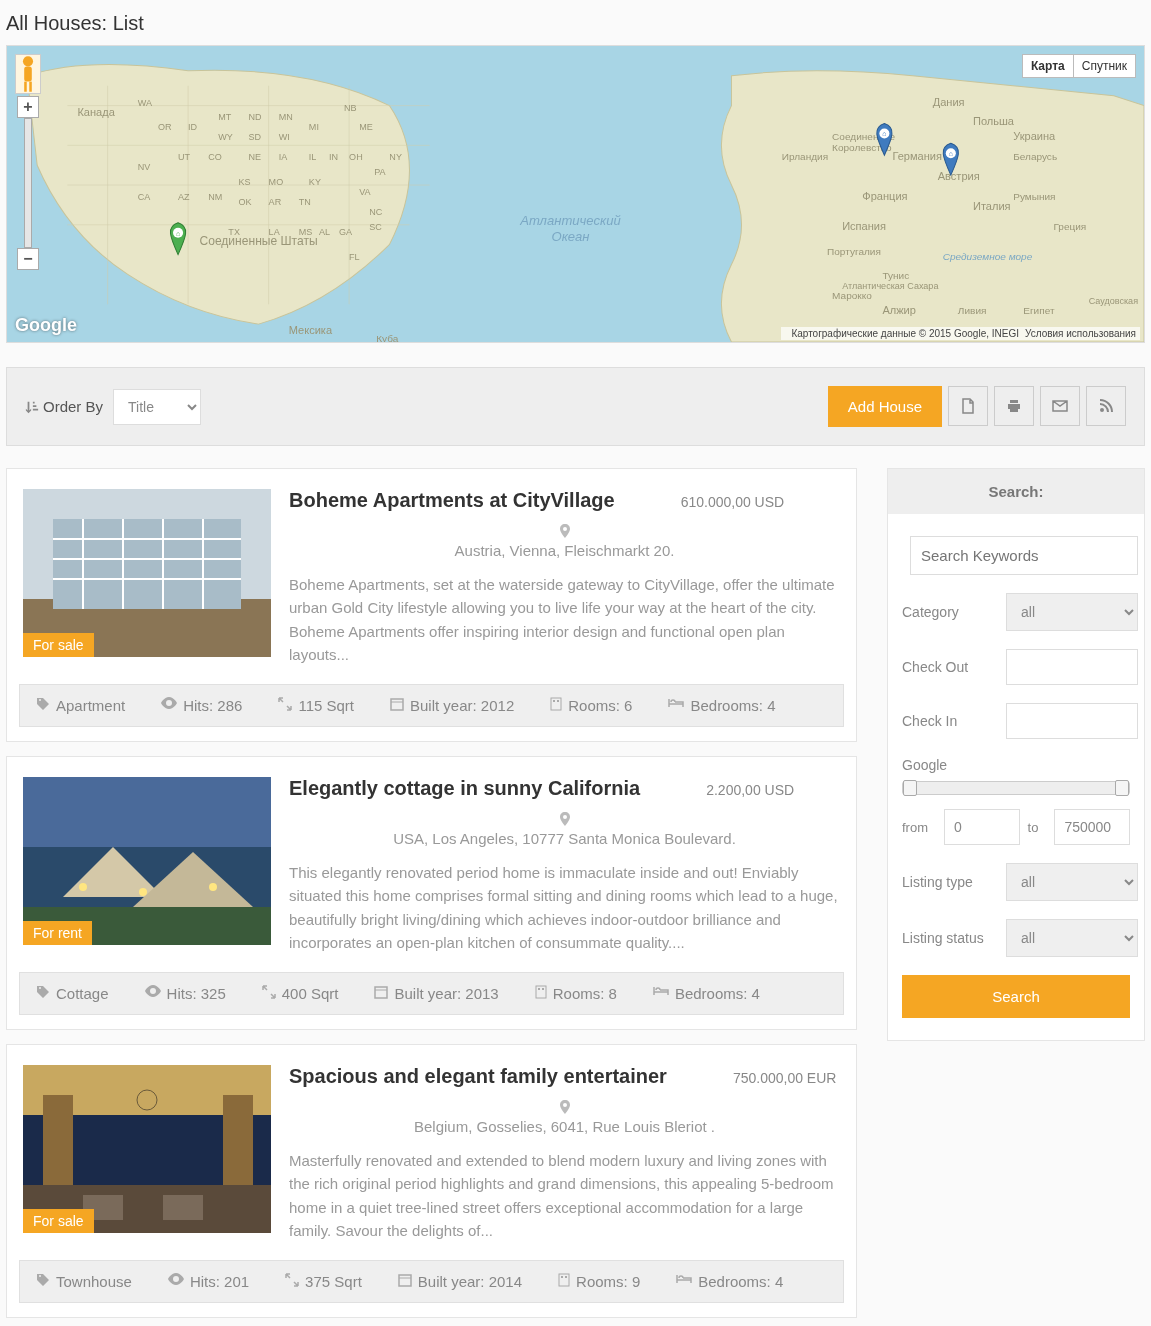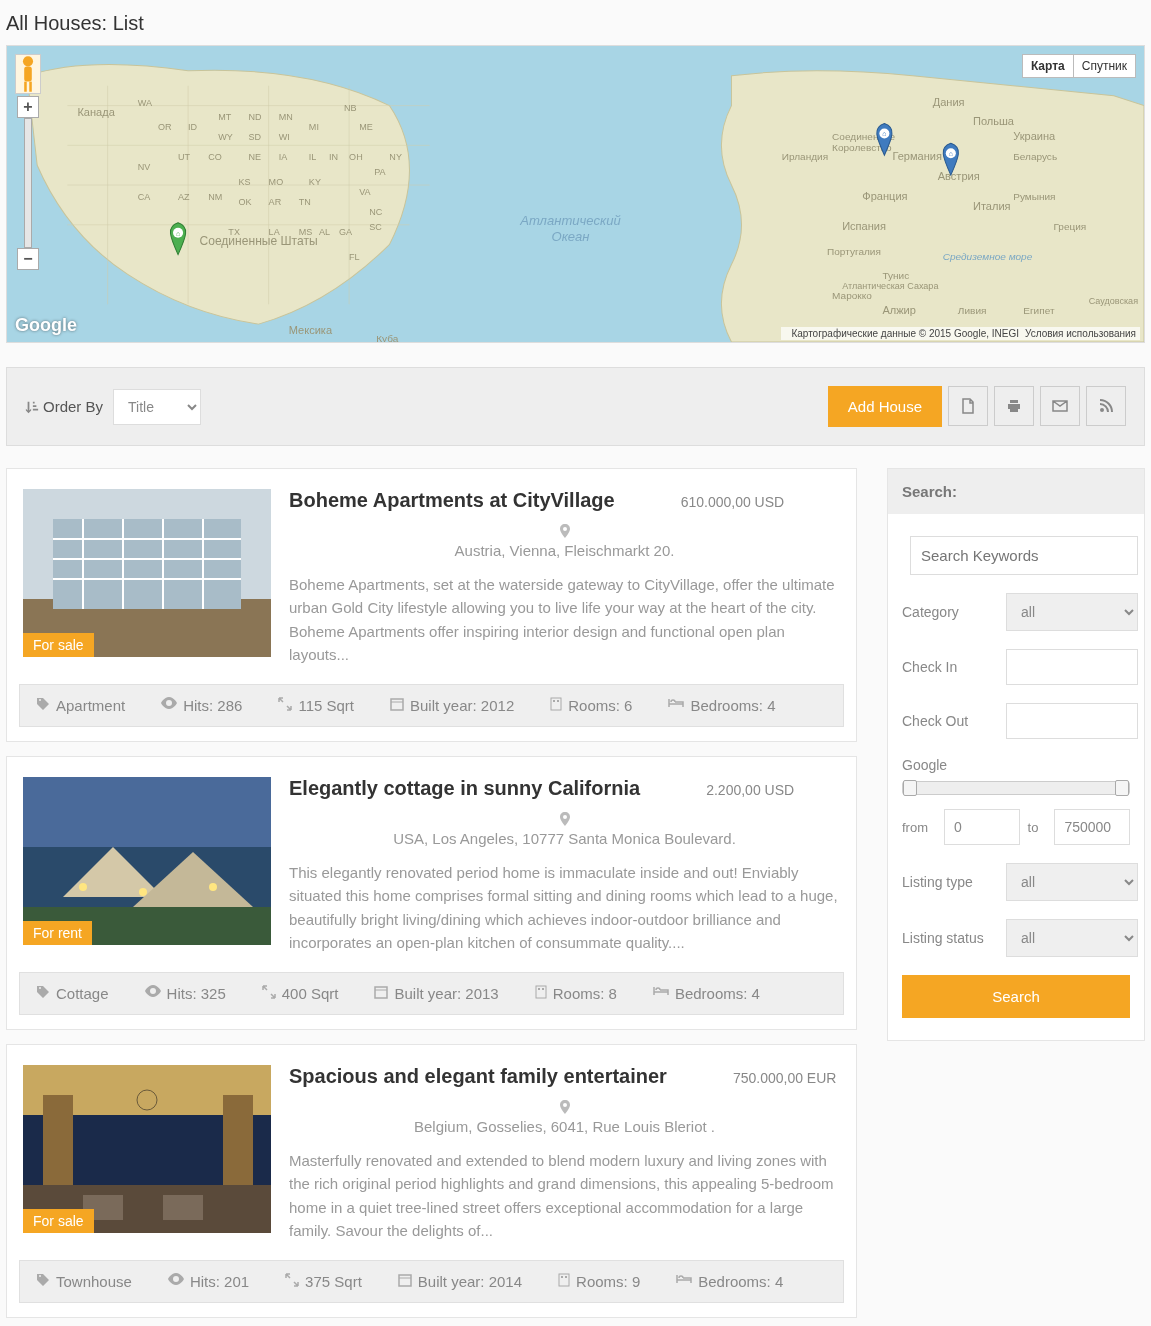--- a/index.html
+++ b/index.html
@@ -33,21 +33,21 @@
   .badge { position: absolute; bottom: 0; left: 0; background: #f5a623; color: #fff; font-size: 14px; padding: 4px 10px; }
   .card-body { flex: 1; }
   .title-row { display: flex; align-items: baseline; gap: 26px; flex-wrap: wrap; }
   .listing-title { font-size: 20px; font-weight: 600; color: #333; }
   .price { font-size: 14px; color: #888; font-weight:400;margin-left:40px;}
   .location { color: #999; margin-top: 12px; font-size: 15px; display:flex; align-items:center; gap:4px;flex-direction:column;}
   .desc { color: #999; margin-top: 14px; line-height: 1.55; font-size: 15px; }
   .meta-bar { background: #efefef; border: 1px solid #e0e0e0; margin: 18px -16px 0 -16px; padding: 12px 16px; display: flex; gap: 36px; color: #888; font-size: 15px; flex-wrap:wrap;}
   .meta-bar .item { display:flex; align-items:flex-start; gap:6px;}
   .sidebar { width: 258px; border: 1px solid #e5e5e5; background:#fff;}
-  .sidebar-head { background: #eee; text-align: left; padding: 14px; color: #777; font-size: 15px; font-weight:600;}
+  .sidebar-head { background: #eee; text-align: center; padding: 14px; color: #777; font-size: 15px; font-weight:600;}
   .sidebar-body { padding: 22px 14px; display: flex; flex-direction: column; gap: 18px; }
   .form-row { display: flex; align-items: center; gap: 10px; }
   .form-row label { width: 86px; color: #888; font-size: 14px; }
   .form-row .control { flex: 1; }
   input[type=text], .sidebar select { width: 100%; padding: 9px 10px; border: 1px solid #ddd; font-size: 14px; color:#888;margin-left:8px;}
   .full-input input { width:100%; padding:10px; border:1px solid #ddd; font-size:15px; color:#888;}
   .price-block label.top { color:#888; font-size:14px; display:block; margin-bottom:8px;}
   .slider { position: relative; height: 14px; background: #eee; border:1px solid #ccc; border-radius:3px;}
   .slider .handle { position:absolute; top:-2px; width:14px; height:16px; background:#f5f5f5; border:1px solid #aaa; border-radius:2px;}
   .price-inputs { display:flex; align-items:center; gap:8px; margin-top:14px;}
@@ -458,25 +458,25 @@
       <div class="sidebar-head">Search:</div>
       <div class="sidebar-body">
         <div class="full-input">
           <input type="text" placeholder="Search Keywords" style="">
         </div>
         <div class="form-row">
           <label>Category</label>
           <div class="control"><select><option>all</option></select></div>
         </div>
         <div class="form-row">
+          <label>Check Out</label>
+          <div class="control"><input type="text" style=""></div>
+        </div>
+        <div class="form-row">
           <label>Check In</label>
-          <div class="control"><input type="text" style=""></div>
-        </div>
-        <div class="form-row">
-          <label>Check Out</label>
           <div class="control"><input type="text" style=""></div>
         </div>
         <div class="price-block">
           <label class="top">Google</label>
           <div class="slider">
             <div class="handle" style="left:0"></div>
             <div class="handle" style="right:0"></div>
           </div>
           <div class="price-inputs">
             <span>from</span>

